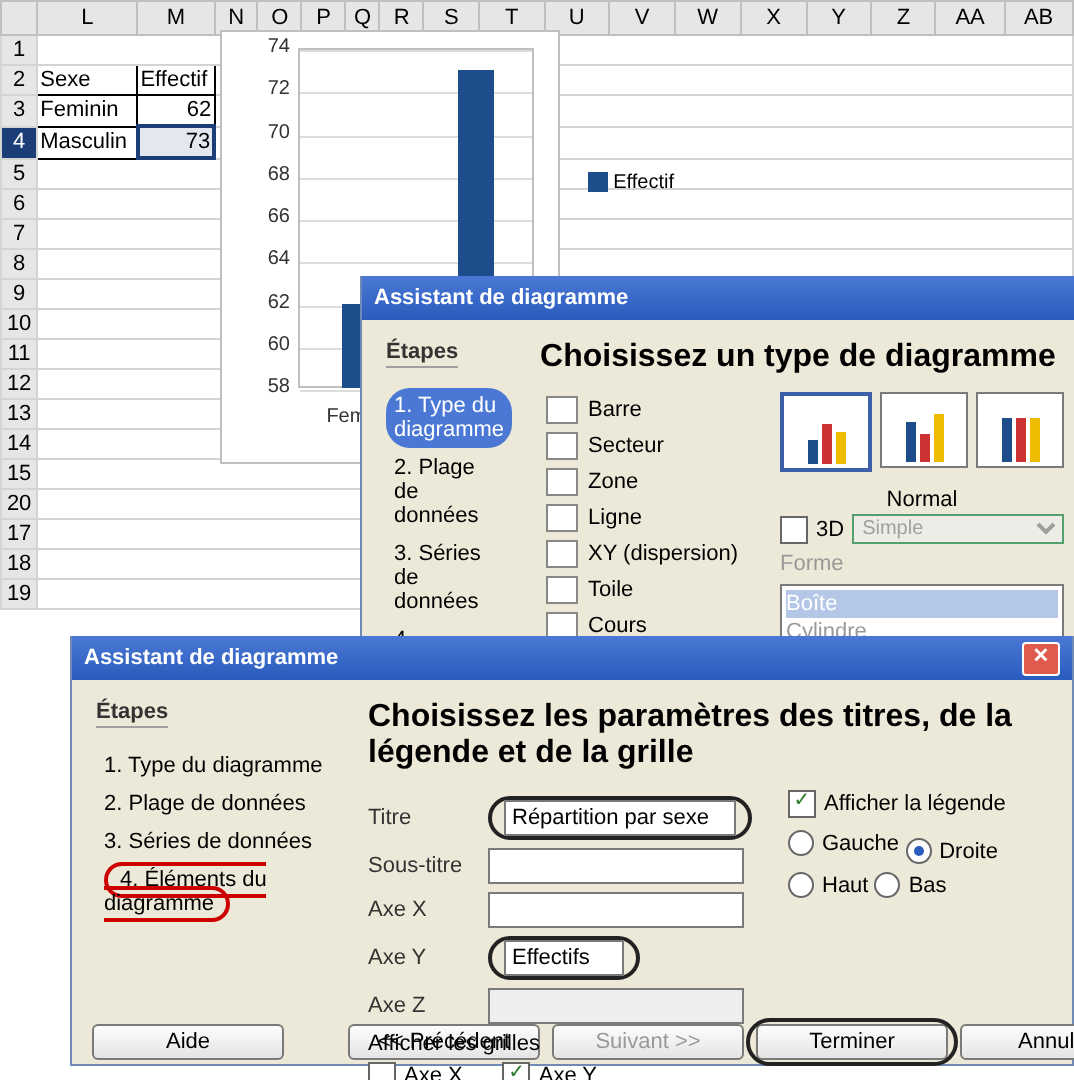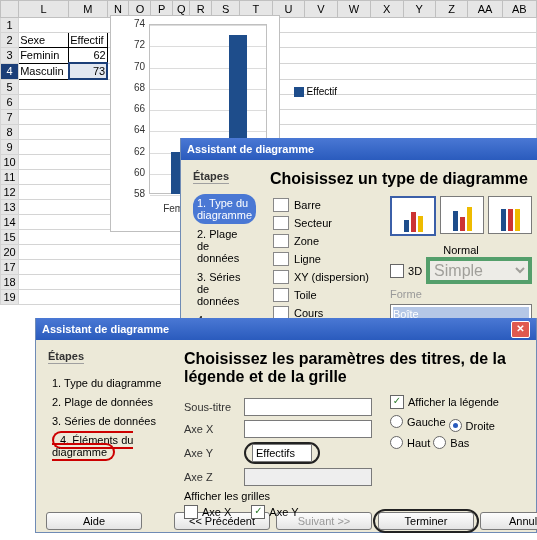--- a/index.html
+++ b/index.html
@@ -280,21 +280,21 @@
                   <span style="height:22px;background:#c33"></span>
                   <span style="height:22px;background:#eb0"></span>
                 </div>
             </div>
             <div class="label-right" style="text-align:center;margin-bottom:1px">Normal</div>
             <div style="display:flex;align-items:center;gap:4px;">
               <span class="chk">
                   <span class="box"></span>
                   <span>3D</span>
                 </span>
-              <select disabled="" style="flex:1;font-size:16px;border:4px solid #15803d;background:#eee;"><option>Simple</option></select>
+              <select disabled="" style="flex:1;font-size:10px;border:1px solid #15803d;background:#eee;"><option>Simple</option></select>
             </div>
             <div class="disabled-text" style="margin-top:4px">Forme</div>
             <div class="shape-list disabled-text">
               <div class="sel" style="background:#b5c7e6">Boîte</div>
               <div>Cylindre</div>
             </div>
           </div>
         </div>
       </div>
     </div>
@@ -315,20 +315,24 @@
           <li>1. Type du diagramme</li>
           <li>2. Plage de données</li>
           <li>3. Séries de données</li>
           <li><span class="circled">4. Éléments du diagramme</span></li>
         </ul>
       </div>
       <div style="flex:1;">
         <div class="section-title">Choisissez les paramètres des titres, de la légende et de la grille</div>
         <div style="display:flex;gap:18px;">
           <div>
+            <div class="field-row">
+                <label>Titre</label>
+                <span class="circ"><input type="text" style="width: 108px;" value="Répartition par sexe"></span>
+              </div>
             <div class="field-row">
                 <label>Sous-titre</label>
                 <input type="text" style="width: 120px;" value="">
               </div>
             <div class="field-row">
                 <label>Axe X</label>
                 <input type="text" style="width: 120px;" value="">
               </div>
             <div class="field-row">
                 <label>Axe Y</label>

